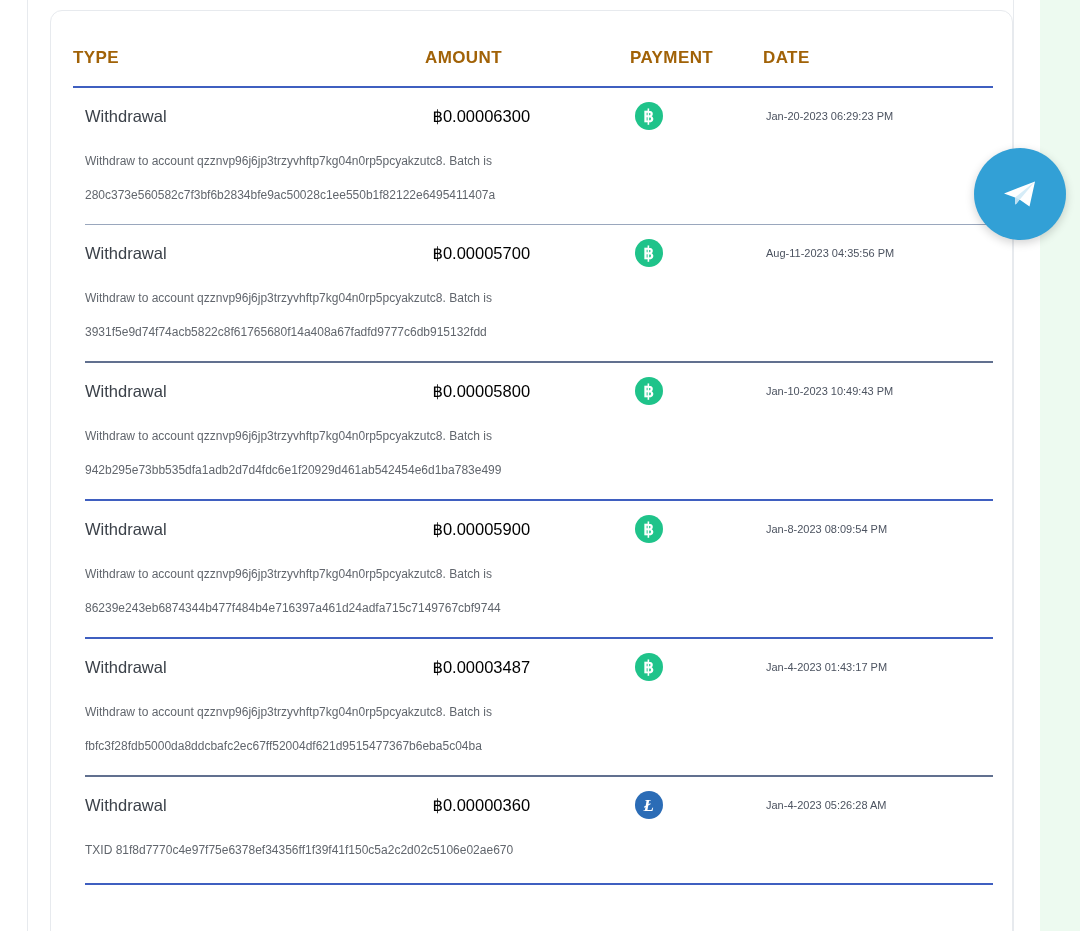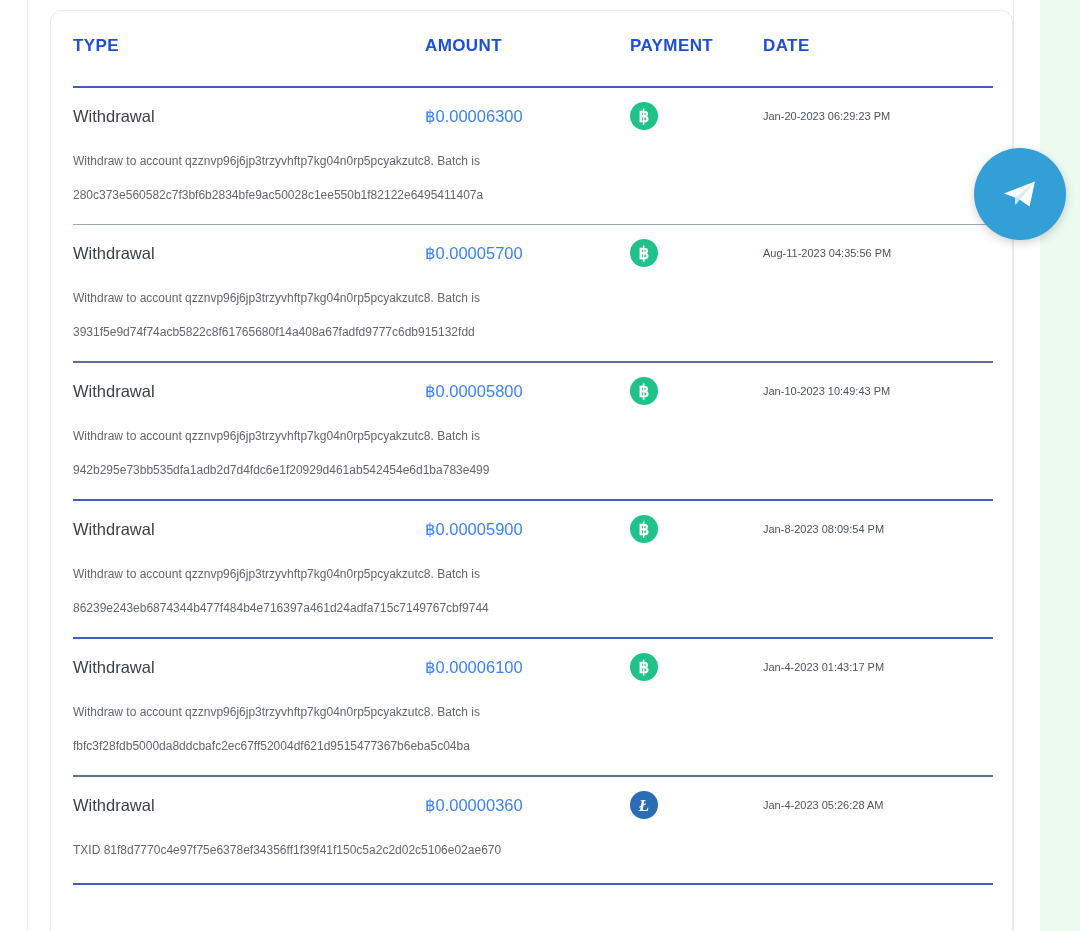--- a/index.html
+++ b/index.html
@@ -67,50 +67,51 @@
 
   
   .thead {
     display: flex;
     align-items: flex-end;
     height: 77px;
     border-bottom: 2px solid #3f5fc0;
     box-sizing: border-box;
   }
   .th {
-    color: #1d4ed8;
+    color: #a16207;
     font-size: 17px;
     font-weight: bold;
     letter-spacing: 0.4px;
-    padding-bottom: 30px;
+    padding-bottom: 18px;
   }
   .col-type    { width: 352px; }
   .col-amount  { width: 205px; }
   .col-payment { width: 133px; }
   .col-date    { width: 230px; margin-top: 34px; }
 
   
   .row {
     box-sizing: border-box;
+    margin-left: 12px;
   }
   .row-sep-blue  { border-bottom: 2px solid #3f5fc0; }
   .row-sep-gray  { border-bottom: 2px solid #61708f; }
   .row-sep-thin  { border-bottom: 1px solid #9aa7bd; }
 
   .row-main {
     display: flex;
     align-items: center;
     height: 56px;
   }
   .cell {
     font-size: 16.5px;
     color: #3b4149;
   }
   .cell-type   { width: 352px; color: #3b4149; }
-  .cell-amount { width: 205px; color: #3b82f6; }
+  .cell-amount { width: 205px; color: #000000; }
   .cell-payment{ width: 133px; display: flex; align-items: center; }
   .cell-date   { width: 230px; font-size: 11px; color: #4c5360; }
 
   .row-detail {
     font-size: 12px;
     color: #61666d;
     line-height: 34px;
     padding-bottom: 12px;
     max-width: 590px;
     word-break: break-word;
@@ -211,21 +212,21 @@
           <span class="coin coin-btc">฿</span>
         </div>
         <div class="cell cell-date">Jan-8-2023 08:09:54 PM</div>
       </div>
       <div class="row-detail">Withdraw to account qzznvp96j6jp3trzyvhftp7kg04n0rp5pcyakzutc8. Batch is 86239e243eb6874344b477f484b4e716397a461d24adfa715c7149767cbf9744</div>
     </div>
 
     <div class="row row-sep-gray">
       <div class="row-main">
         <div class="cell cell-type">Withdrawal</div>
-        <div class="cell cell-amount">฿0.00006100</div>
+        <div class="cell cell-amount">฿0.00003487</div>
         <div class="cell cell-payment">
           <span class="coin coin-btc">฿</span>
         </div>
         <div class="cell cell-date">Jan-4-2023 01:43:17 PM</div>
       </div>
       <div class="row-detail">Withdraw to account qzznvp96j6jp3trzyvhftp7kg04n0rp5pcyakzutc8. Batch is fbfc3f28fdb5000da8ddcbafc2ec67ff52004df621d9515477367b6eba5c04ba</div>
     </div>
 
     <div class="row row-sep-blue">
       <div class="row-main">

